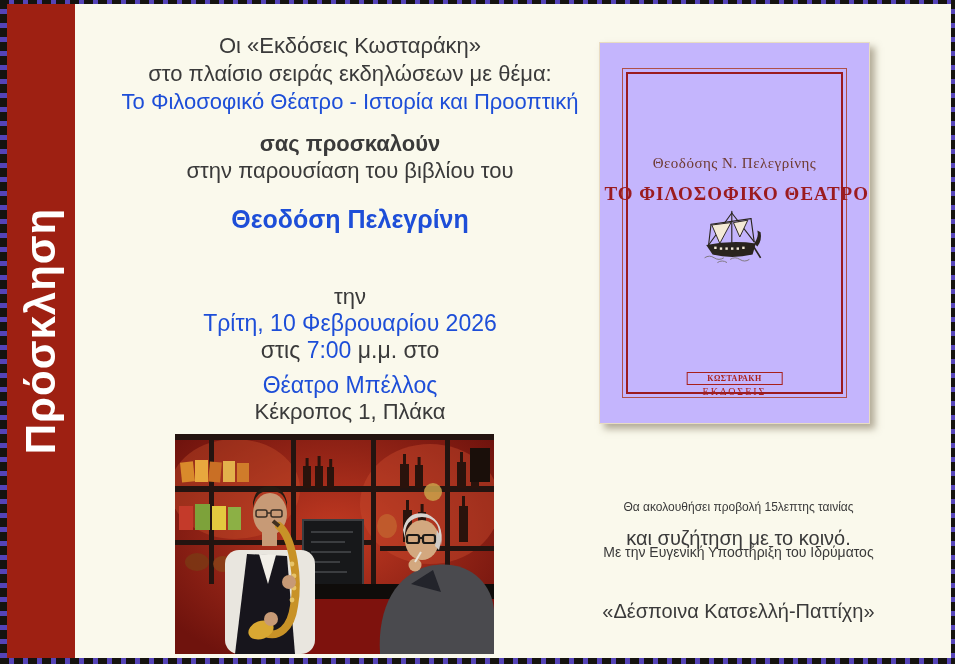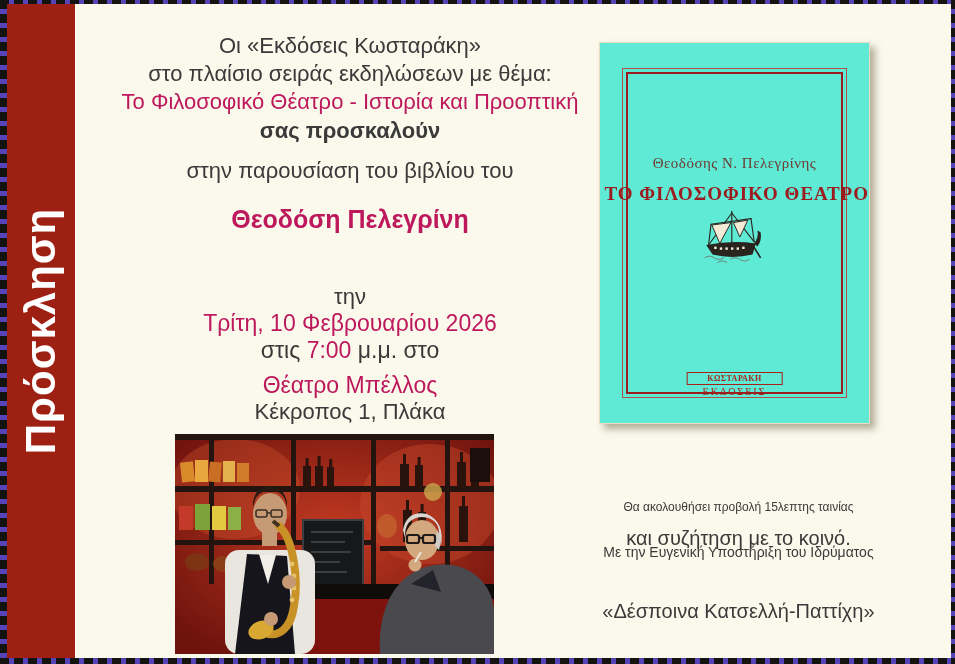--- a/index.html
+++ b/index.html
@@ -22,36 +22,36 @@
   
   .red-band { position:absolute; left:7px; top:4px; width:68px; height:654px; background:#9e2012; }
   .vert-text { position:absolute; left:50%; top:50%;
                transform:translate(-50%,-50%) rotate(-90deg); white-space:nowrap;
                color:#fff; font-weight:bold; font-size:42px; letter-spacing:1px; }
 
   
   .line { position:absolute; left:80px; width:540px; text-align:center; color:#3a3a3a; }
   .fs22 { font-size:22px; }
   .fs23 { font-size:23px; }
-  .red  { color:#be185d; }
+  .red  { color:#1d4ed8; }
   .bold { font-weight:bold; }
   .l1  { top:33px; }  .l2 { top:61px; }  .l3 { top:89px; }
-  .l4  { top:118px;text-align:center; } .l5 { top:158px; }
+  .l4  { top:131px;text-align:center; } .l5 { top:158px; }
   .l6  { top:205px; font-size:25px; }
   .l7  { top:236px; font-size:28px; }
   .l8  { top:284px; } .l9 { top:310px; } .l10 { top:337px; }
   .l11 { top:372px; } .l12 { top:399px; }
 
   
   .photo { position:absolute; left:175px; top:434px; width:319px; height:220px; overflow:hidden; }
   .photo svg { display:block; }
 
   
   .book { position:absolute; left:599px; top:42px; width:271px; height:382px;
-          background:#5eead4; box-shadow:5px 5px 7px rgba(110,95,70,.5);
+          background:#c4b5fd; box-shadow:5px 5px 7px rgba(110,95,70,.5);
           border:1px solid #e8dcc2; }
   .book .frame-outer { position:absolute; left:22px; right:22px; top:25px; bottom:25px;
           border:1px solid #b05048; }
   .book .frame-inner { position:absolute; left:26px; right:26px; top:29px; bottom:29px;
           border:2px solid #9b1b1f; }
   .book .author { position:absolute; top:112px; width:100%; text-align:center;
           font-family:"Liberation Serif", serif; font-size:15px; color:#6e3a31; letter-spacing:.5px; }
   .book .btitle { position:absolute; top:140px; width:100%; text-align:right;
           font-family:"Liberation Serif", serif; font-weight:bold; font-size:19px;
           color:#9b1b1f; letter-spacing:1px; }

